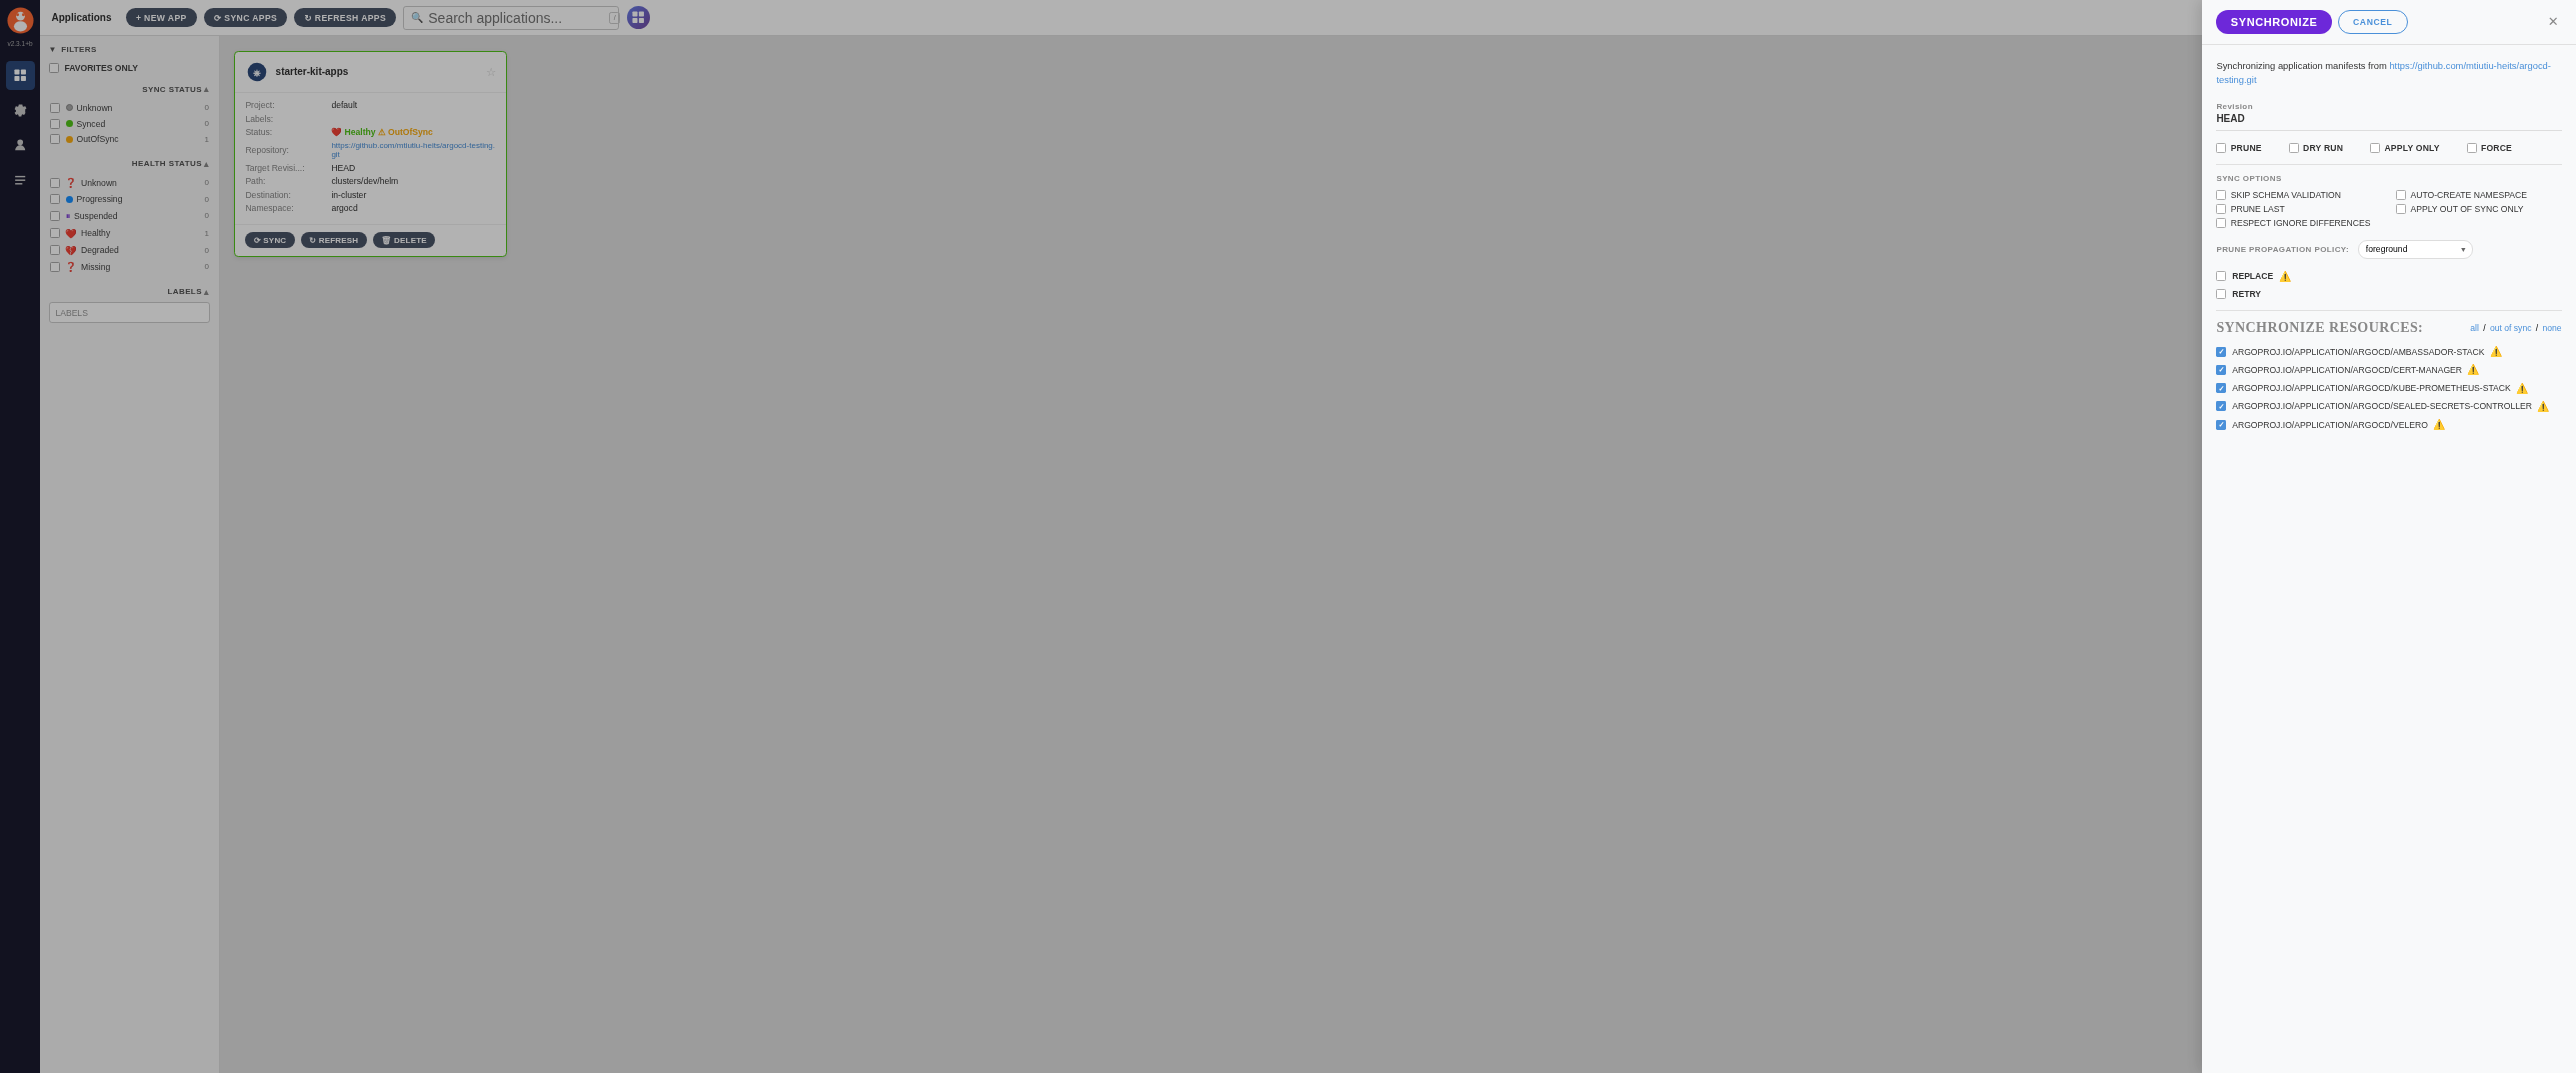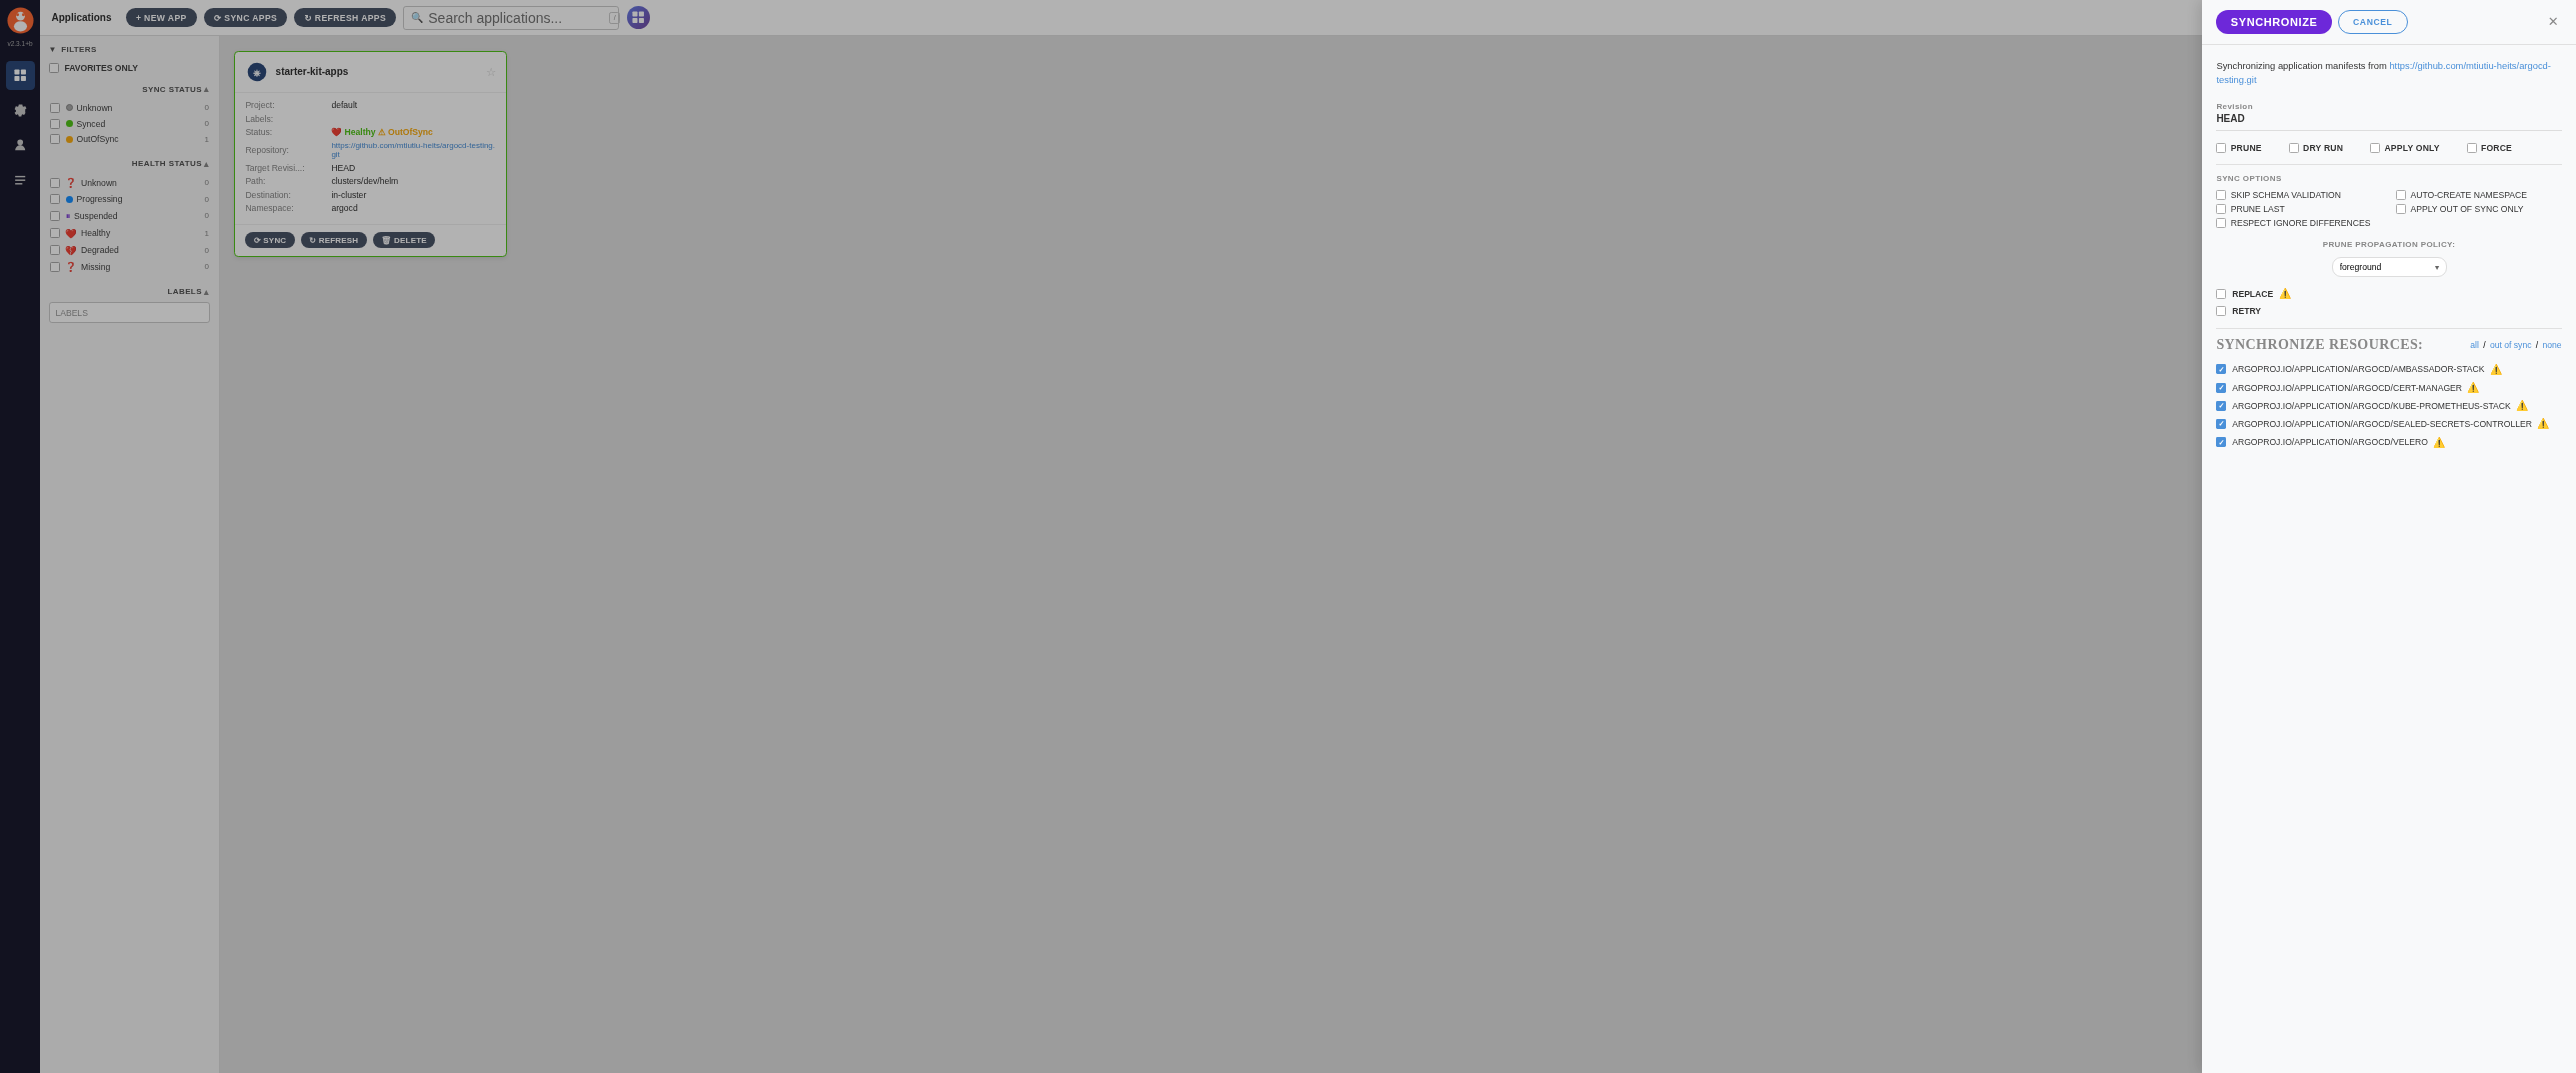--- a/index.html
+++ b/index.html
@@ -407,21 +407,20 @@
       font-size: 8.6px;
       color: #333;
       font-weight: 500;
       cursor: pointer;
     }
     .prune-prop-row {
       display: flex;
       align-items: center;
       gap: 8.6px;
       margin-bottom: 11.5px;
-      flex-direction: column;
     }
     .prune-prop-label {
       font-size: 8px;
       font-weight: 600;
       color: #888;
       letter-spacing: 0.4px;
     }
     .select-dropdown {
       border: 0.7px solid #ddd;
       border-radius: 9px;

